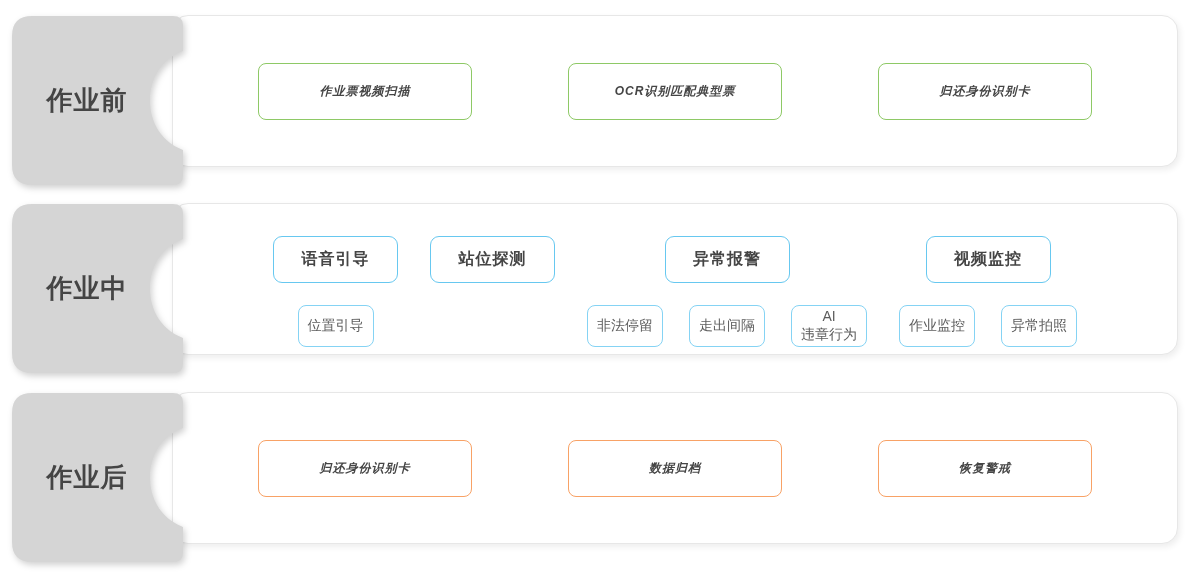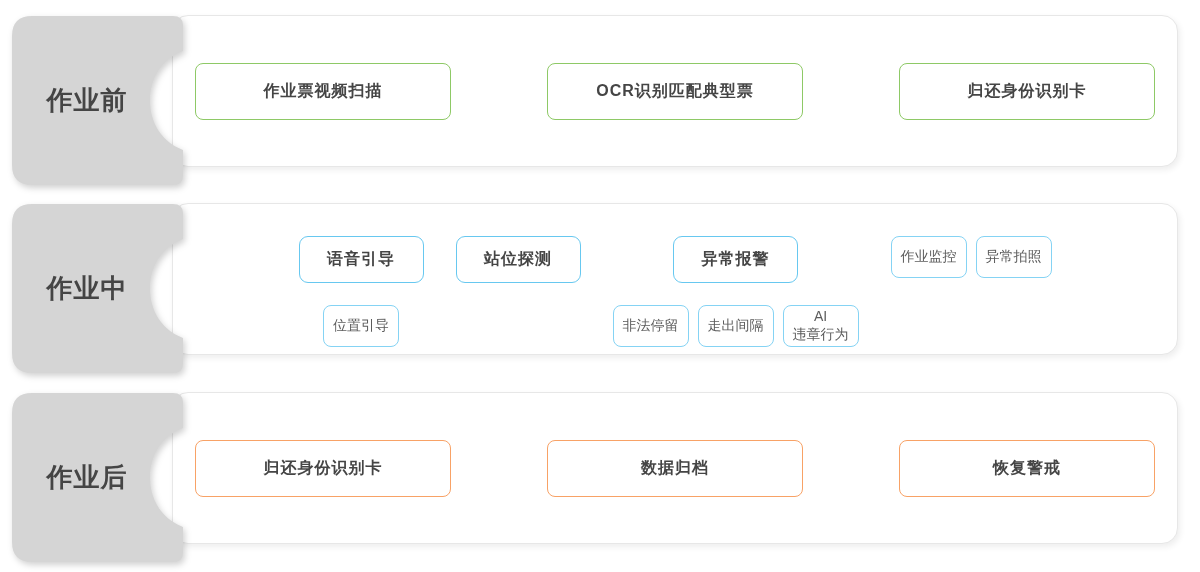--- a/index.html
+++ b/index.html
@@ -21,41 +21,41 @@
   .tab{position:absolute;left:12px;top:8px;width:171px;height:169px;z-index:2;}
   .tab svg{position:absolute;left:0;top:0;filter:drop-shadow(2px 3px 3px rgba(0,0,0,0.18));}
   .tab-label{
     position:absolute;left:0;top:0;width:150px;height:169px;
     display:flex;align-items:center;justify-content:center;
     font-size:26px;font-weight:bold;color:var(--text-dark,#454545);letter-spacing:1px;
   }
 
   .box-row{width:100%;display:flex;justify-content:center;gap:96px;}
   .big-box{
-    width:256px;height:57px;border-radius:8px;background:#fff;
+    width:214px;height:57px;border-radius:8px;background:#fff;
     display:flex;align-items:center;justify-content:center;
-    font-size:16px;font-weight:bold;color:var(--text-dark,#454545);
-    letter-spacing:1px;box-sizing:border-box;
+    font-size:12px;font-weight:bold;color:var(--text-dark,#454545);
+    letter-spacing:1px;box-sizing:border-box;font-style:italic;
   }
   .big-box.green{border:1.5px solid var(--green,#8ec966);}
   .big-box.orange{border:1.5px solid var(--orange,#f8a266);}
 
   .groups{
     width:100%;display:flex;justify-content:center;align-items:flex-start;
     gap:32px;padding-top:24px;box-sizing:border-box;
   }
   .group{display:flex;flex-direction:column;align-items:center;gap:22px;}
   .group-title{
     min-width:125px;height:47px;padding:12px 14px;border-radius:9px;background:#fff;
     border:1.5px solid var(--blue,#67c8f0);
     display:flex;align-items:center;justify-content:center;
     font-size:16px;font-weight:bold;color:var(--text-dark,#454545);
     letter-spacing:1px;box-sizing:border-box;
   }
-  .sub-row{display:flex;align-items:center;gap:9px;}
+  .sub-row{display:flex;align-items:center;gap:26px;}
   .sub-box{
     min-width:74px;min-height:42px;padding:2px 9px;border-radius:8px;background:#fff;
     border:1.5px solid var(--blue-light,#85d3f4);
     display:flex;align-items:center;justify-content:center;text-align:center;
     font-size:14px;color:var(--text-sub,#5c5c5c);line-height:1.25;
     white-space:pre-line;box-sizing:border-box;
   }
 </style>
 </head>
 <body>
@@ -93,20 +93,21 @@
         <div class="group">
           <div class="group-title">异常报警</div>
           <div class="sub-row">
             <div class="sub-box">非法停留</div>
             <div class="sub-box">走出间隔</div>
             <div class="sub-box">AI
 违章行为</div>
           </div>
         </div>
         <div class="group">
+          <div class="group-title">视频监控</div>
           <div class="sub-row">
             <div class="sub-box">作业监控</div>
             <div class="sub-box">异常拍照</div>
           </div>
         </div>
       </div>
     </div>
     <div class="tab">
       <svg width="171" height="169" viewBox="0 0 171 169">
         <path d="M 20 0 H 161 Q 171 0 171 9 V 35 C 150 43 138 62 138 84.5 C 138 107 150 126 171 134 V 160 Q 171 169 161 169 H 20 Q 0 169 0 149 V 20 Q 0 0 20 0 Z" fill="#d5d5d5"></path>

